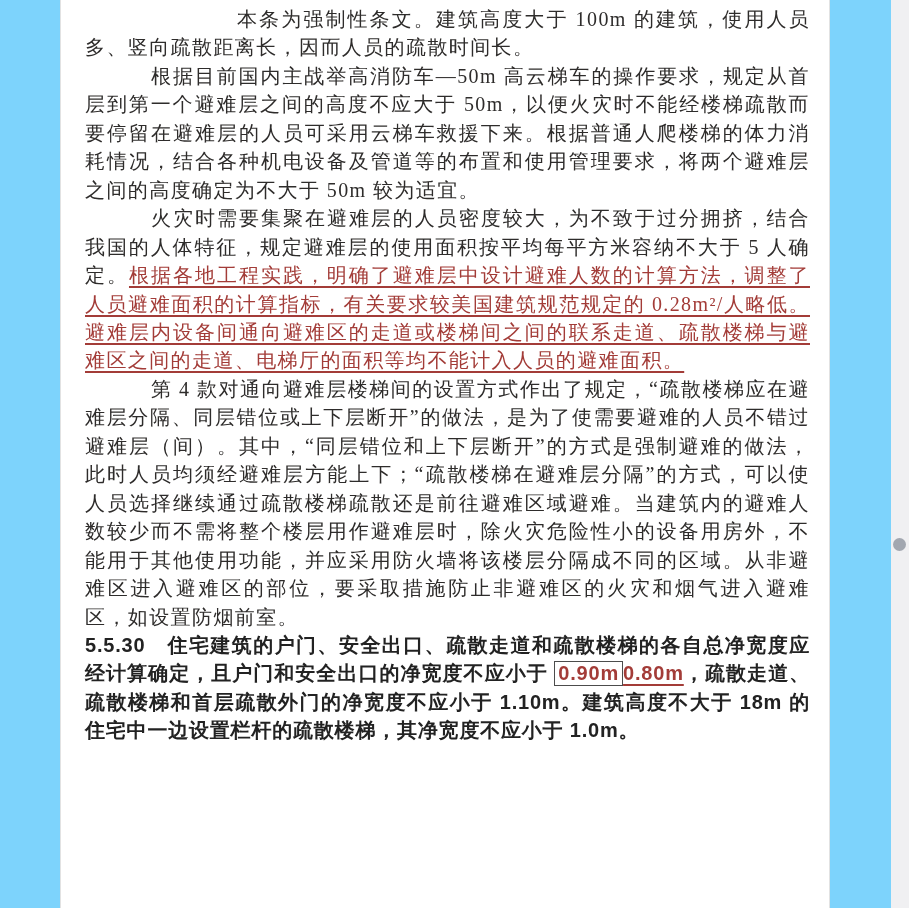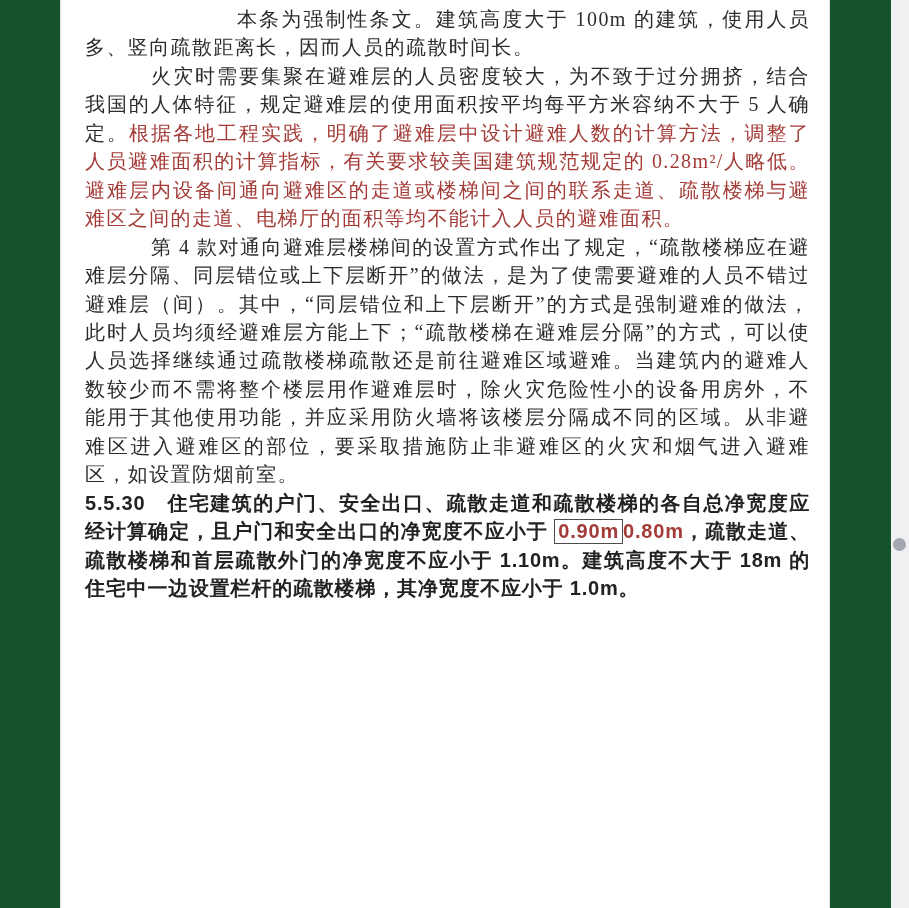--- a/index.html
+++ b/index.html
@@ -8,21 +8,21 @@
     --bold-ink:#222222;
     --page-border:#e2e2e2;
     --track:#f0f0f2;
     --thumb:#a2a7b0;
   }
   html,body{margin:0;padding:0;}
   body{
     width:909px;height:908px;overflow:hidden;background:#ffffff;
     font-family:"Liberation Serif","DejaVu Serif",serif;
   }
-  .viewport{position:relative;width:909px;height:908px;background:#14532d;overflow:hidden;}
+  .viewport{position:relative;width:909px;height:908px;background:#7dd3fc;overflow:hidden;}
   .page{
     position:absolute;left:60px;top:0;width:770px;height:908px;
     background:#ffffff;
     border-left:1px solid var(--page-border);
     border-right:1px solid var(--page-border);
     box-sizing:border-box;
     padding:5px 20px 0 24px;
   }
   .content{
     width:725px;
@@ -38,20 +38,21 @@
   .flush{text-indent:0;}
   .bold{
     font-weight:700;
     color:var(--bold-ink);
     font-family:"Liberation Sans","DejaVu Sans",sans-serif;
     letter-spacing:0.8px;
   }
   .seg.normal{color:inherit;}
   .seg.revision{
     color:var(--red);
+    text-decoration:underline;
     text-decoration-thickness:1.5px;
     text-underline-offset:4px;
   }
   .seg.revision-boxed{
     color:var(--red);
     border:1.5px solid #4c4c4c;
     padding:0 3px 1px 3px;
     text-decoration:none;
   }
   .scroll-track{
@@ -63,20 +64,21 @@
     border-radius:50%;background:var(--thumb);cursor:pointer;
   }
 </style>
 </head>
 <body>
 
 <div class="viewport">
   <div class="page">
     <div class="content">
         <p class="para indent-first"><span class="seg normal">本条为强制性条文。建筑高度大于 100m 的建筑，使用人员多、竖向疏散距离长，因而人员的疏散时间长。</span></p>
+        <p class="para indent"><span class="seg normal">根据目前国内主战举高消防车—50m 高云梯车的操作要求，规定从首层到第一个避难层之间的高度不应大于 50m，以便火灾时不能经楼梯疏散而要停留在避难层的人员可采用云梯车救援下来。根据普通人爬楼梯的体力消耗情况，结合各种机电设备及管道等的布置和使用管理要求，将两个避难层之间的高度确定为不大于 50m 较为适宜。</span></p>
         <p class="para indent"><span class="seg normal">火灾时需要集聚在避难层的人员密度较大，为不致于过分拥挤，结合我国的人体特征，规定避难层的使用面积按平均每平方米容纳不大于 5 人确定。</span><span class="seg revision">根据各地工程实践，明确了避难层中设计避难人数的计算方法，调整了人员避难面积的计算指标，有关要求较美国建筑规范规定的 0.28m²/人略低。避难层内设备间通向避难区的走道或楼梯间之间的联系走道、疏散楼梯与避难区之间的走道、电梯厅的面积等均不能计入人员的避难面积。</span></p>
         <p class="para indent"><span class="seg normal">第 4 款对通向避难层楼梯间的设置方式作出了规定，“疏散楼梯应在避难层分隔、同层错位或上下层断开”的做法，是为了使需要避难的人员不错过避难层（间）。其中，“同层错位和上下层断开”的方式是强制避难的做法，此时人员均须经避难层方能上下；“疏散楼梯在避难层分隔”的方式，可以使人员选择继续通过疏散楼梯疏散还是前往避难区域避难。当建筑内的避难人数较少而不需将整个楼层用作避难层时，除火灾危险性小的设备用房外，不能用于其他使用功能，并应采用防火墙将该楼层分隔成不同的区域。从非避难区进入避难区的部位，要采取措施防止非避难区的火灾和烟气进入避难区，如设置防烟前室。</span></p>
         <p class="para flush bold"><span class="seg normal">5.5.30　住宅建筑的户门、安全出口、疏散走道和疏散楼梯的各自总净宽度应经计算确定，且户门和安全出口的净宽度不应小于 </span><span class="seg revision-boxed">0.90m</span><span class="seg revision">0.80m</span><span class="seg normal">，疏散走道、疏散楼梯和首层疏散外门的净宽度不应小于 1.10m。建筑高度不大于 18m 的住宅中一边设置栏杆的疏散楼梯，其净宽度不应小于 1.0m。</span></p>
       </div>
   </div>
   <div class="scroll-track">
     <div class="scroll-thumb" style="top: 538px;"></div>
   </div>
 </div>
 

